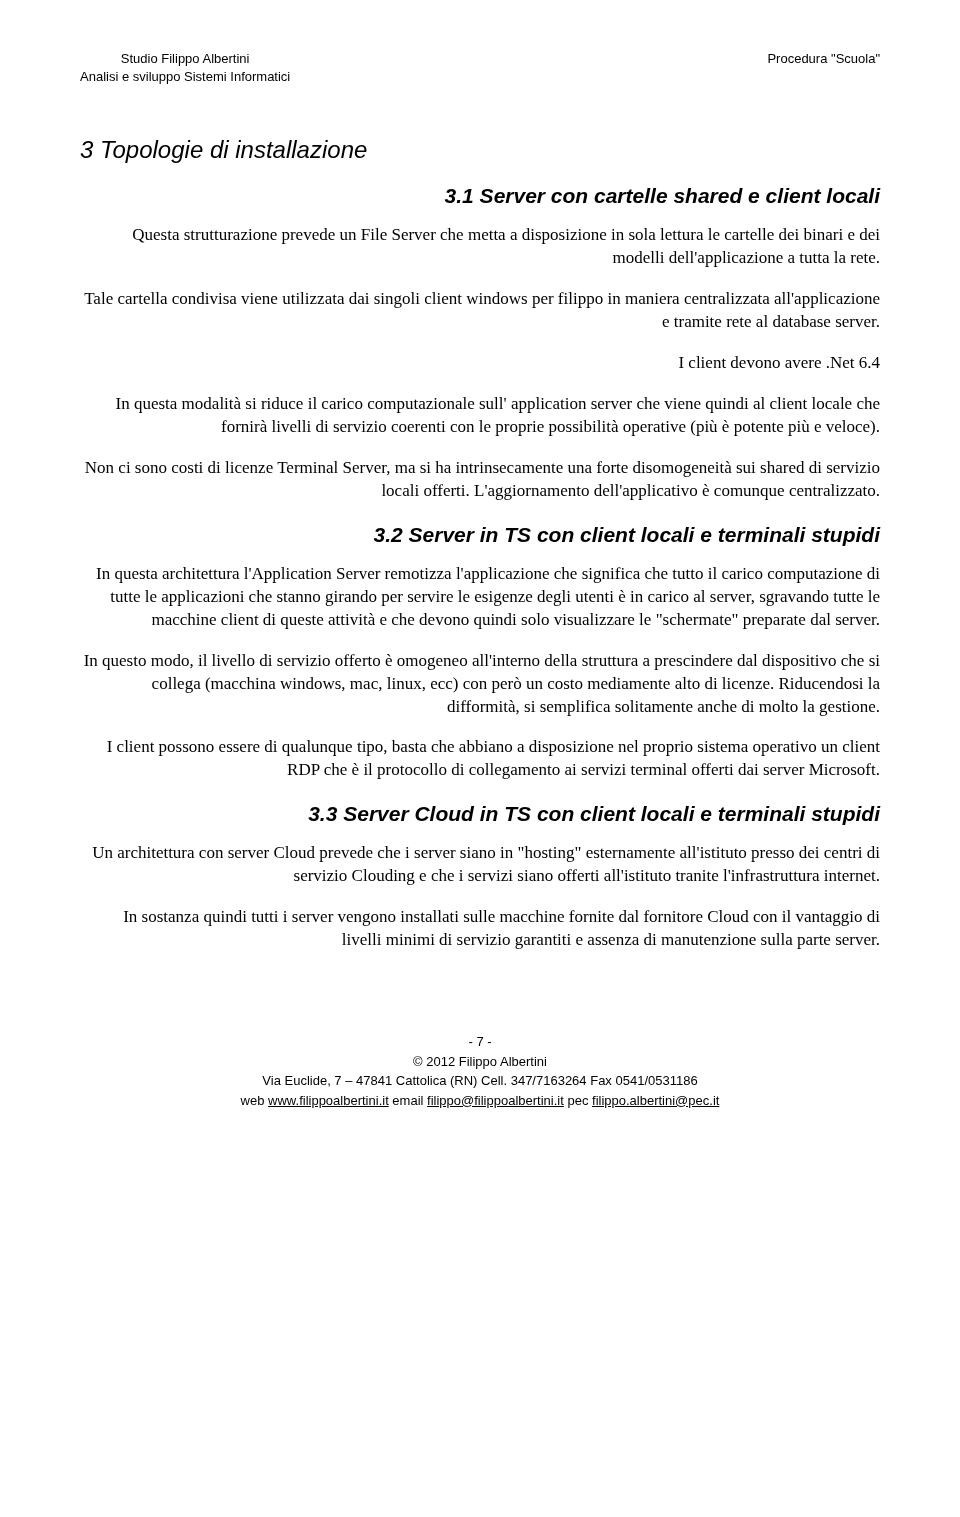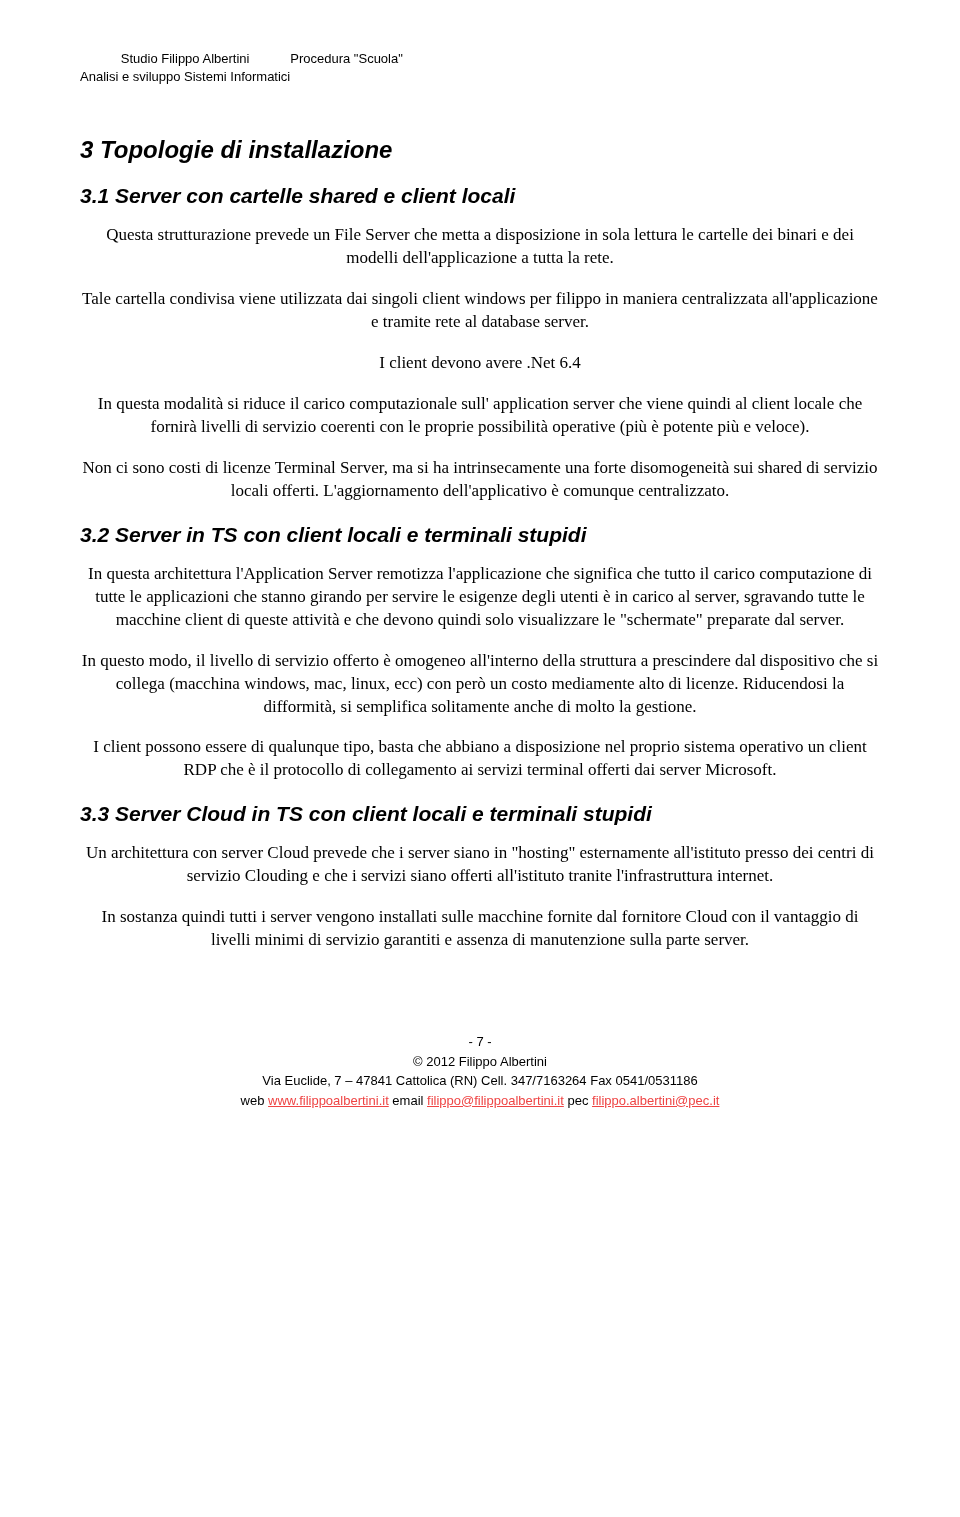--- a/index.html
+++ b/index.html
@@ -9,63 +9,64 @@
     background: #ffffff;
     color: #000000;
     width: 960px;
   }
   .page {
     padding: 50px 80px 40px 80px;
     box-sizing: border-box;
   }
   .header {
     display: flex;
-    justify-content: flex-start;
+    justify-content: space-between;
     font-size: 13px;
     margin-bottom: 50px;
   }
   .header-left {
     text-align: center;
     line-height: 1.4;
   }
   .header-right {
     text-align: right;
     line-height: 1.4;
   }
   h1 {
     font-family: Arial, Helvetica, sans-serif;
     font-size: 24px;
-    font-weight: bold;
+    font-weight: normal;
     font-style: italic;
     color: #000000;
     margin: 0 0 18px 0;
   }
   h2 {
     font-family: Arial, Helvetica, sans-serif;
     font-size: 21px;
     font-weight: bold;
     font-style: italic;
     color: #000000;
     margin: 20px 0 16px 0;
+    text-align: right;
   }
   p {
     font-family: 'Times New Roman', Times, serif;
     font-size: 17px;
     line-height: 1.35;
     margin: 0 0 18px 0;
-    text-align: center;
+    text-align: right;
   }
   .footer {
     margin-top: 80px;
     text-align: center;
     font-size: 13px;
     line-height: 1.5;
   }
   .footer a {
-    color: #ef4444;
+    color: #000000;
     text-decoration: underline;
   }
 </style>
 </head>
 <body>
 
 <div class="page">
 
   <div class="header">
     <div class="header-left">

